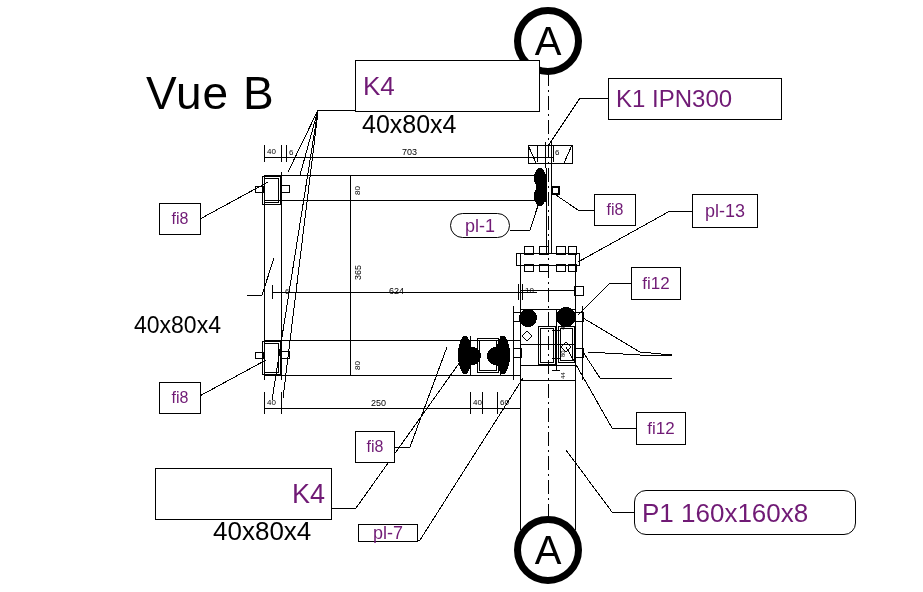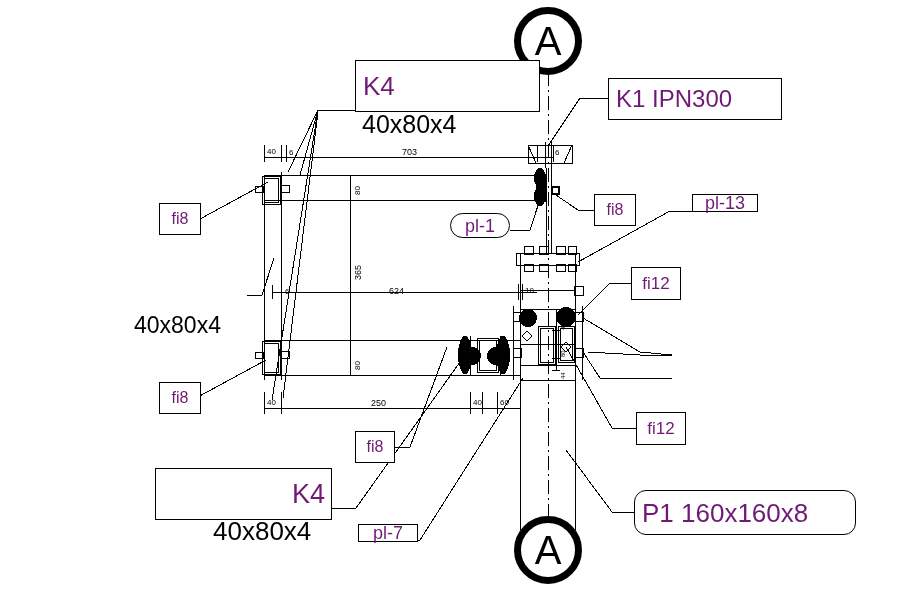--- a/index.html
+++ b/index.html
@@ -304,20 +304,21 @@
         <path d="M 332 508 L 356 508 L 470 348"></path>
 
         <path d="M 393 540 L 420 540 L 523 378"></path>
 
         <path d="M 634 512 L 612 512 L 566 450"></path>
       </g>
 
     </g>
   </svg>
 
+  <div class="vueb" style="left:146px; top:70px;">Vue B</div>
 
   <div class="sectmark" style="left:514px; top:7px; width:68px; height:68px; font-size:40px;">
     <span>A</span>
   </div>
   <div class="sectmark" style="left:514px; top:516px; width:68px; height:68px; font-size:40px;">
     <span>A</span>
   </div>
 
   <div class="lbl left" style="left:355px; top:60px; width:185px; height:52px; font-size:26px;">
     <span>K4</span>
@@ -333,21 +334,21 @@
   </div>
 
   <div class="lbl center" style="left:594px; top:194px; width:42px; height:32px; font-size:16px;">
     <span>fi8</span>
   </div>
 
   <div class="lbl center" style="left:450px; top:213px; width:60px; height:25px; font-size:18px;border-radius:13px;">
     <span>pl-1</span>
   </div>
 
-  <div class="lbl center" style="left:692px; top:194px; width:66px; height:18px; font-size:18px;">
+  <div class="lbl center" style="left:692px; top:194px; width:66px; height:34px; font-size:18px;">
     <span>pl-13</span>
   </div>
 
   <div class="sub" style="left:134px; top:314px; font-size:23px;">40x80x4</div>
 
   <div class="lbl center" style="left:631px; top:267px; width:50px; height:33px; font-size:17px;">
     <span>fi12</span>
   </div>
 
 

